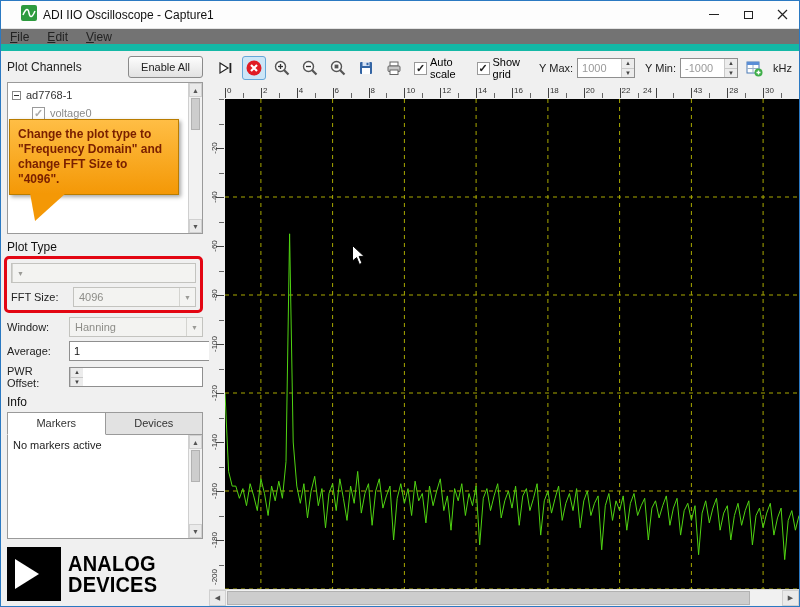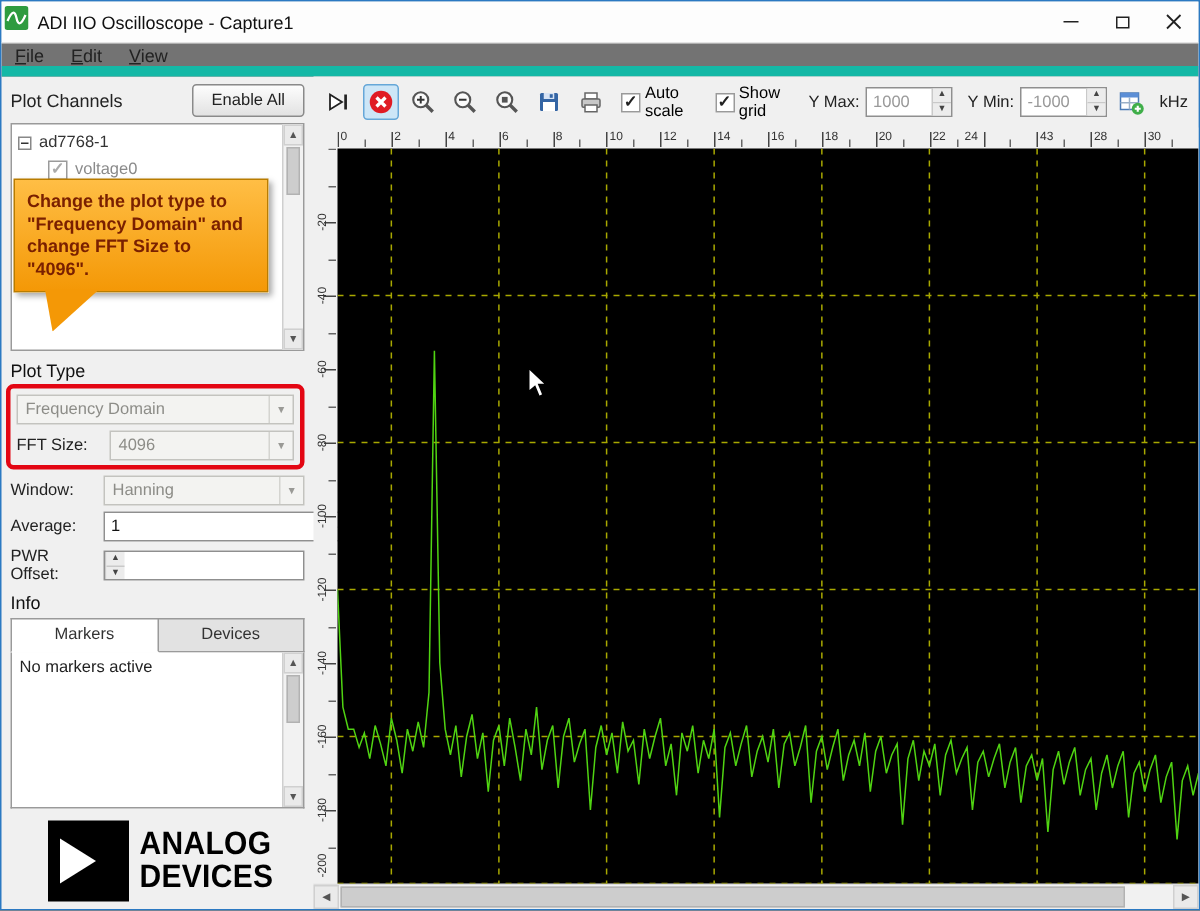--- a/index.html
+++ b/index.html
@@ -1,20 +1,20 @@
 <!DOCTYPE html>
 <html style="--traceColor: #50d412; --plotBg: #000000; --gridColor: #a8a800; --calloutTop: #ffbe45; --calloutBottom: #f49806; --calloutBorder: #b97c00; --calloutText: #7a2000; --highlightRed: #e30613; --selectionBlue: #cde6f7; --stopRed: #e01b24; --logoBlack: #000000;"><head>
 <meta charset="utf-8">
 <style>
   * { box-sizing: border-box; margin: 0; padding: 0; }
   html,body { width:800px; height:607px; font-family:"Liberation Sans",sans-serif; background:#888; }
   .window { position:relative; width:800px; height:607px; border:1px solid #2b79c2; background:#f0f0f0; overflow:hidden; }
 
   
-  .titlebar { height:28px; background:#fdfdfd; display:flex; align-items:center; padding-left:2px; border-bottom:1px solid #e4e4e4; }
+  .titlebar { height:28px; background:#fdfdfd; display:flex; align-items:center; padding-left:20px; border-bottom:1px solid #e4e4e4; }
   .titlebar .title { font-size:12px; color:#111; margin-left:6px; flex:1; }
   .winbtns { display:flex; height:100%; }
   .wbtn { width:34px; height:100%; display:flex; align-items:center; justify-content:center; }
   .glyph-min { width:10px; height:1px; background:#222; display:block; }
   .glyph-max { width:9px; height:8px; border:1px solid #222; display:block; }
 
   
   .menubar { height:22px; background:#737373; display:flex; align-items:center; border-bottom:7px solid #14b8a6; }
   .menu-item { font-size:12px; color:#222; padding:3px 9px; }
   .menu-item:first-letter { text-decoration: underline; }
@@ -68,21 +68,21 @@
   .sb2.up { border-bottom:1px solid #c9c9c9; }
   .sb2.up::after { content:"▲"; }
   .sb2.dn::after { content:"▼"; }
 
   .tabs { display:flex; margin-top:3px; }
   .tab { flex:1; text-align:center; font-size:11px; padding:4px 0 5px; border:1px solid #9a9a9a; background:#e2e2e2; color:#333; }
   .tab.active { background:#fff; border-bottom:1px solid #fff; }
   .tab + .tab { border-left:none; }
   .markers-box { height:104px; border:1px solid #9a9a9a; border-top:none; background:#fff; position:relative; padding:4px 5px; font-size:11px; color:#222; }
 
-  .logo { display:flex; align-items:center; gap:7px; margin-top:8px;margin-left:25px; }
+  .logo { display:flex; align-items:center; gap:7px; margin-top:8px; }
   .logo-mark { width:54px; height:54px; background:var(--logoBlack); display:flex; align-items:center; justify-content:flex-start; padding-left:8px; }
   .logo-tri { width:0; height:0; border-top:15px solid transparent; border-bottom:15px solid transparent; border-left:24px solid #fff; }
   .logo-text { font-weight:bold; font-size:20px; line-height:1.02; color:#000; letter-spacing:0.2px; transform:scaleY(1.08); }
 
   
   .toolbar { height:34px; display:flex; align-items:center; gap:4px; padding:0 5px; font-size:11px; flex:none; }
   .tbtn { width:24px; height:24px; display:flex; align-items:center; justify-content:center; border:1px solid transparent; border-radius:3px; flex:none; }
   .tbtn.pressed { background:var(--selectionBlue); border-color:#66a7d8; }
   .cb-group { display:flex; align-items:center; gap:3px; margin-left:4px; }
   .tb-lbl { margin-left:6px; color:#222; white-space:nowrap; }
@@ -176,21 +176,20 @@
       <div class="callout">
         <span>Change the plot type to "Frequency Domain" and change FFT Size to "4096".</span>
         <span class="callout-tail"></span>
       </div>
 
       <div class="section-label">Plot Type</div>
 
       <div class="highlight-box">
         <div class="row" style="margin-top:1px;">
           <div class="combo">
-            <span class="combo-val">Frequency Domain</span>
             <span class="combo-arrow"></span>
           </div>
         </div>
         <div class="row">
           <span class="lbl">FFT Size:</span>
           <div class="combo">
             <span class="combo-val">4096</span>
             <span class="combo-arrow"></span>
           </div>
         </div>

